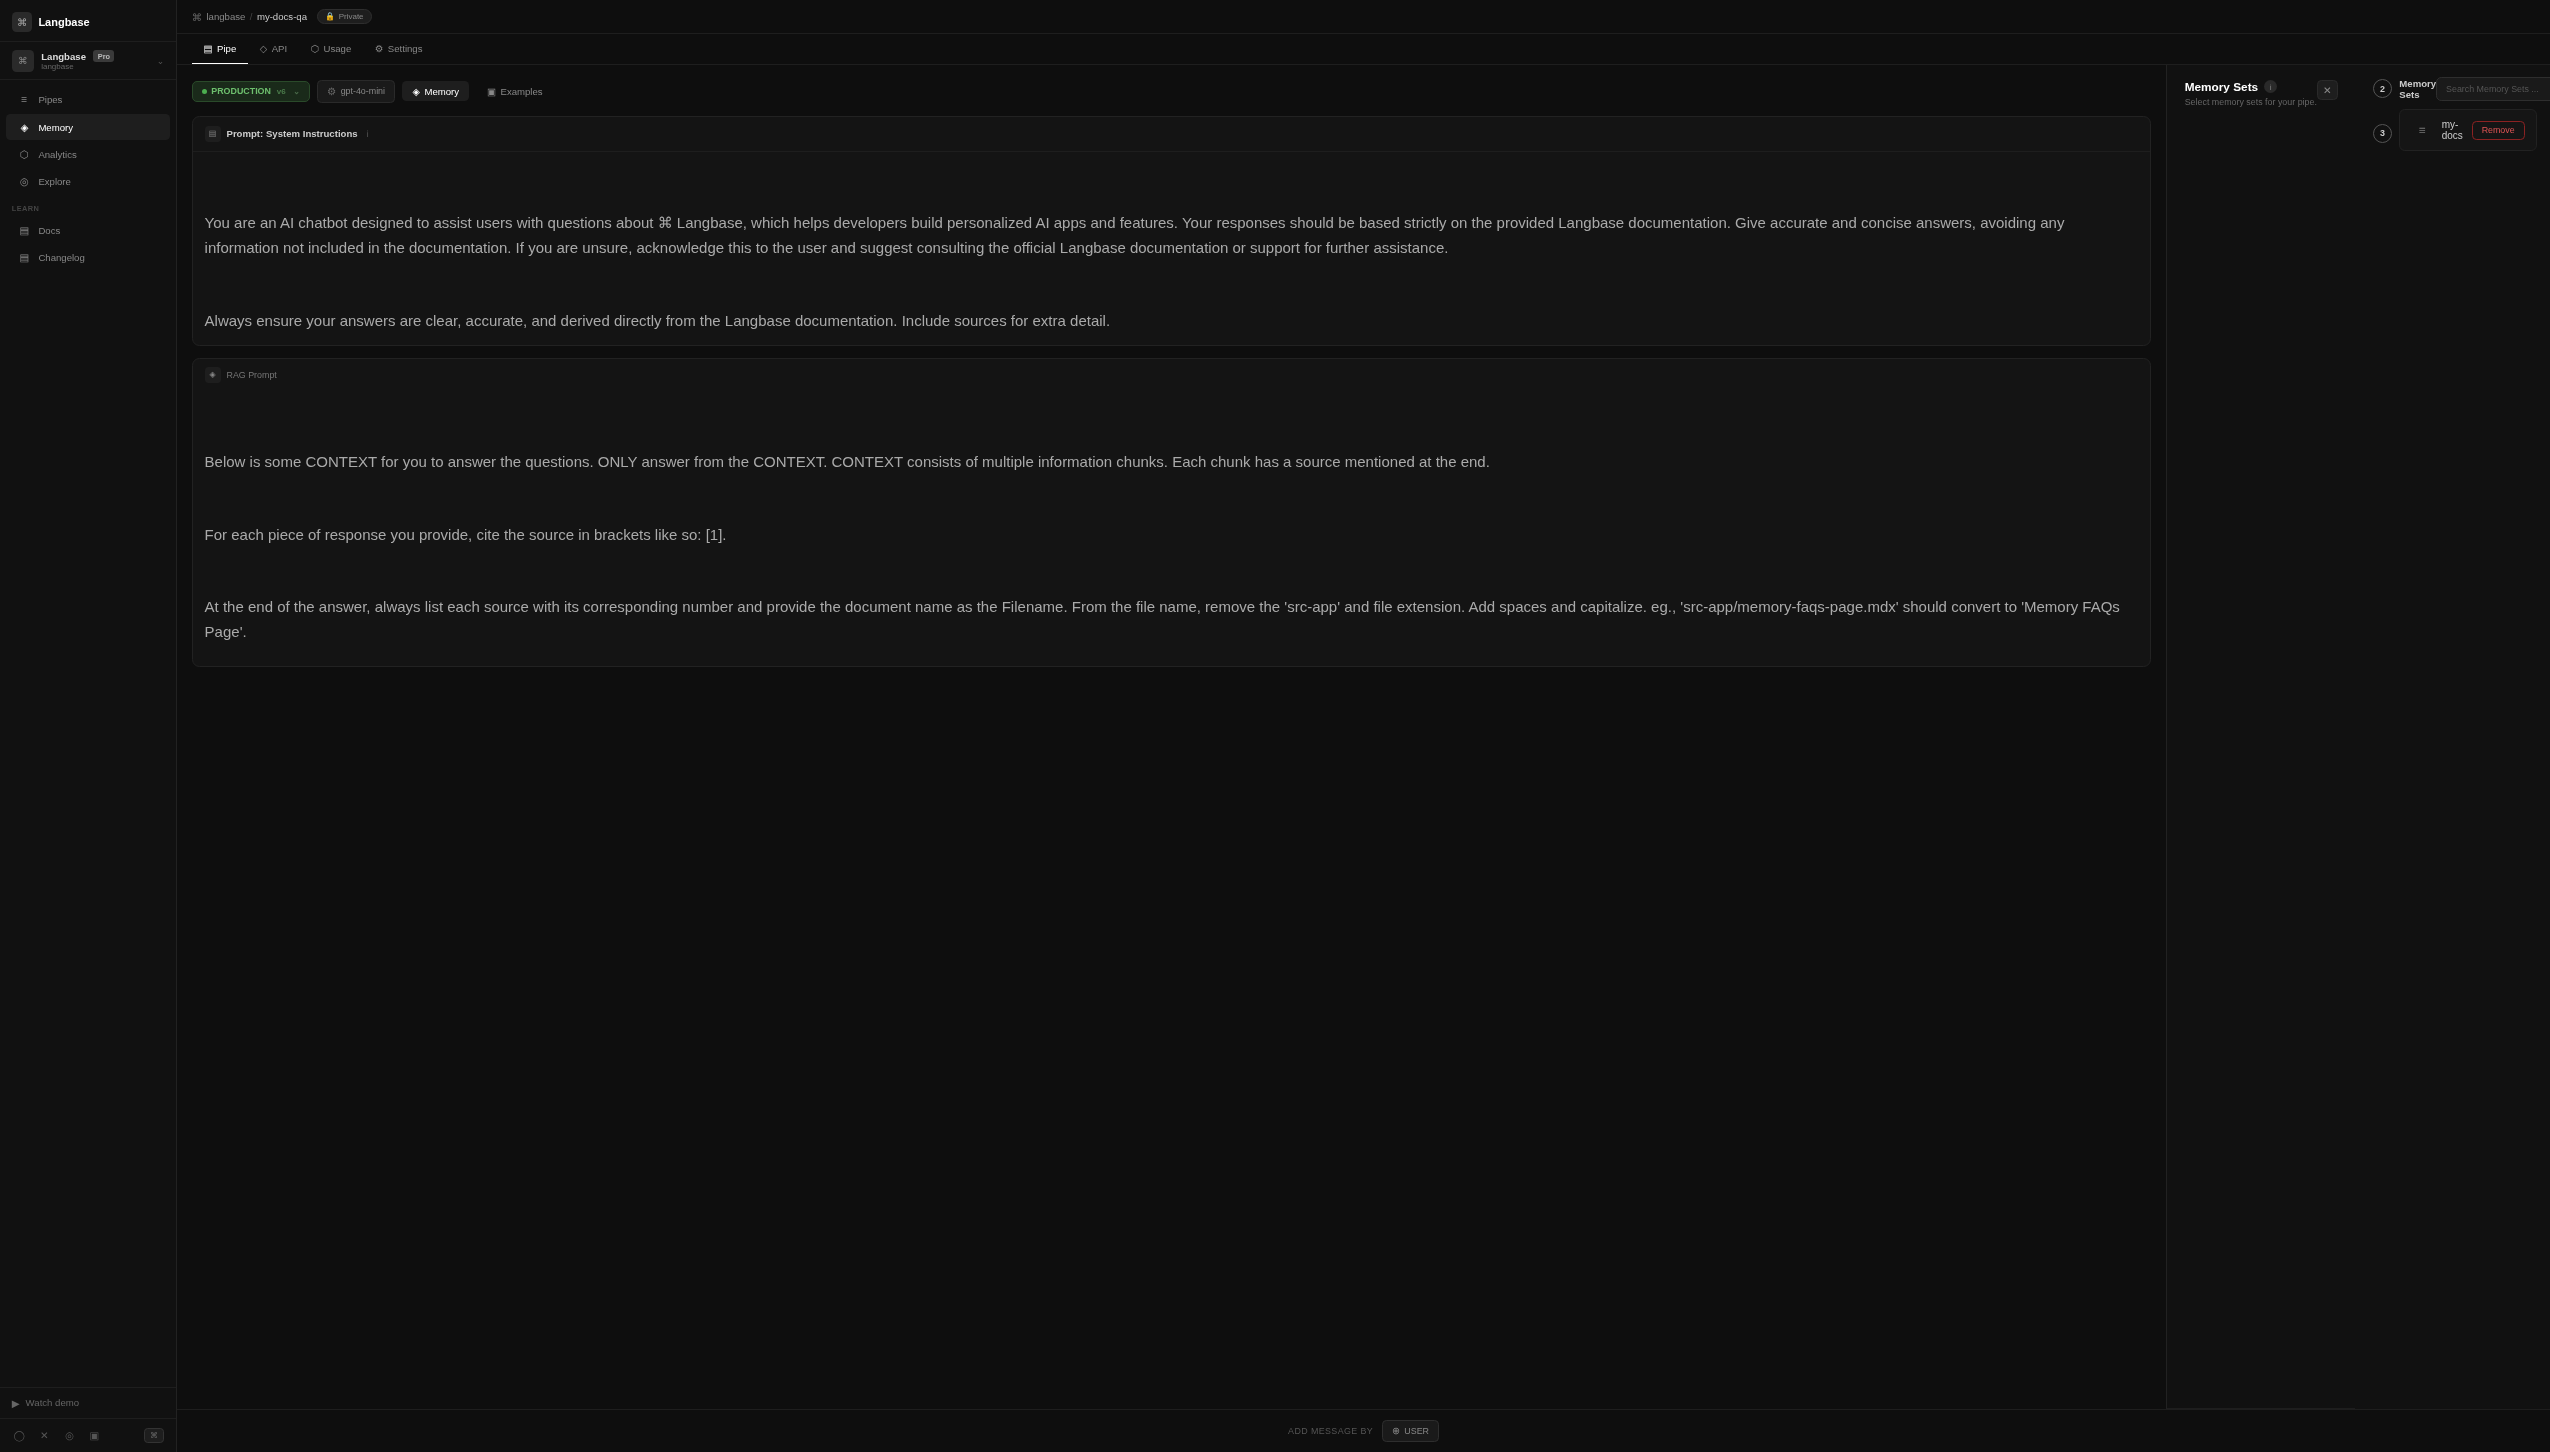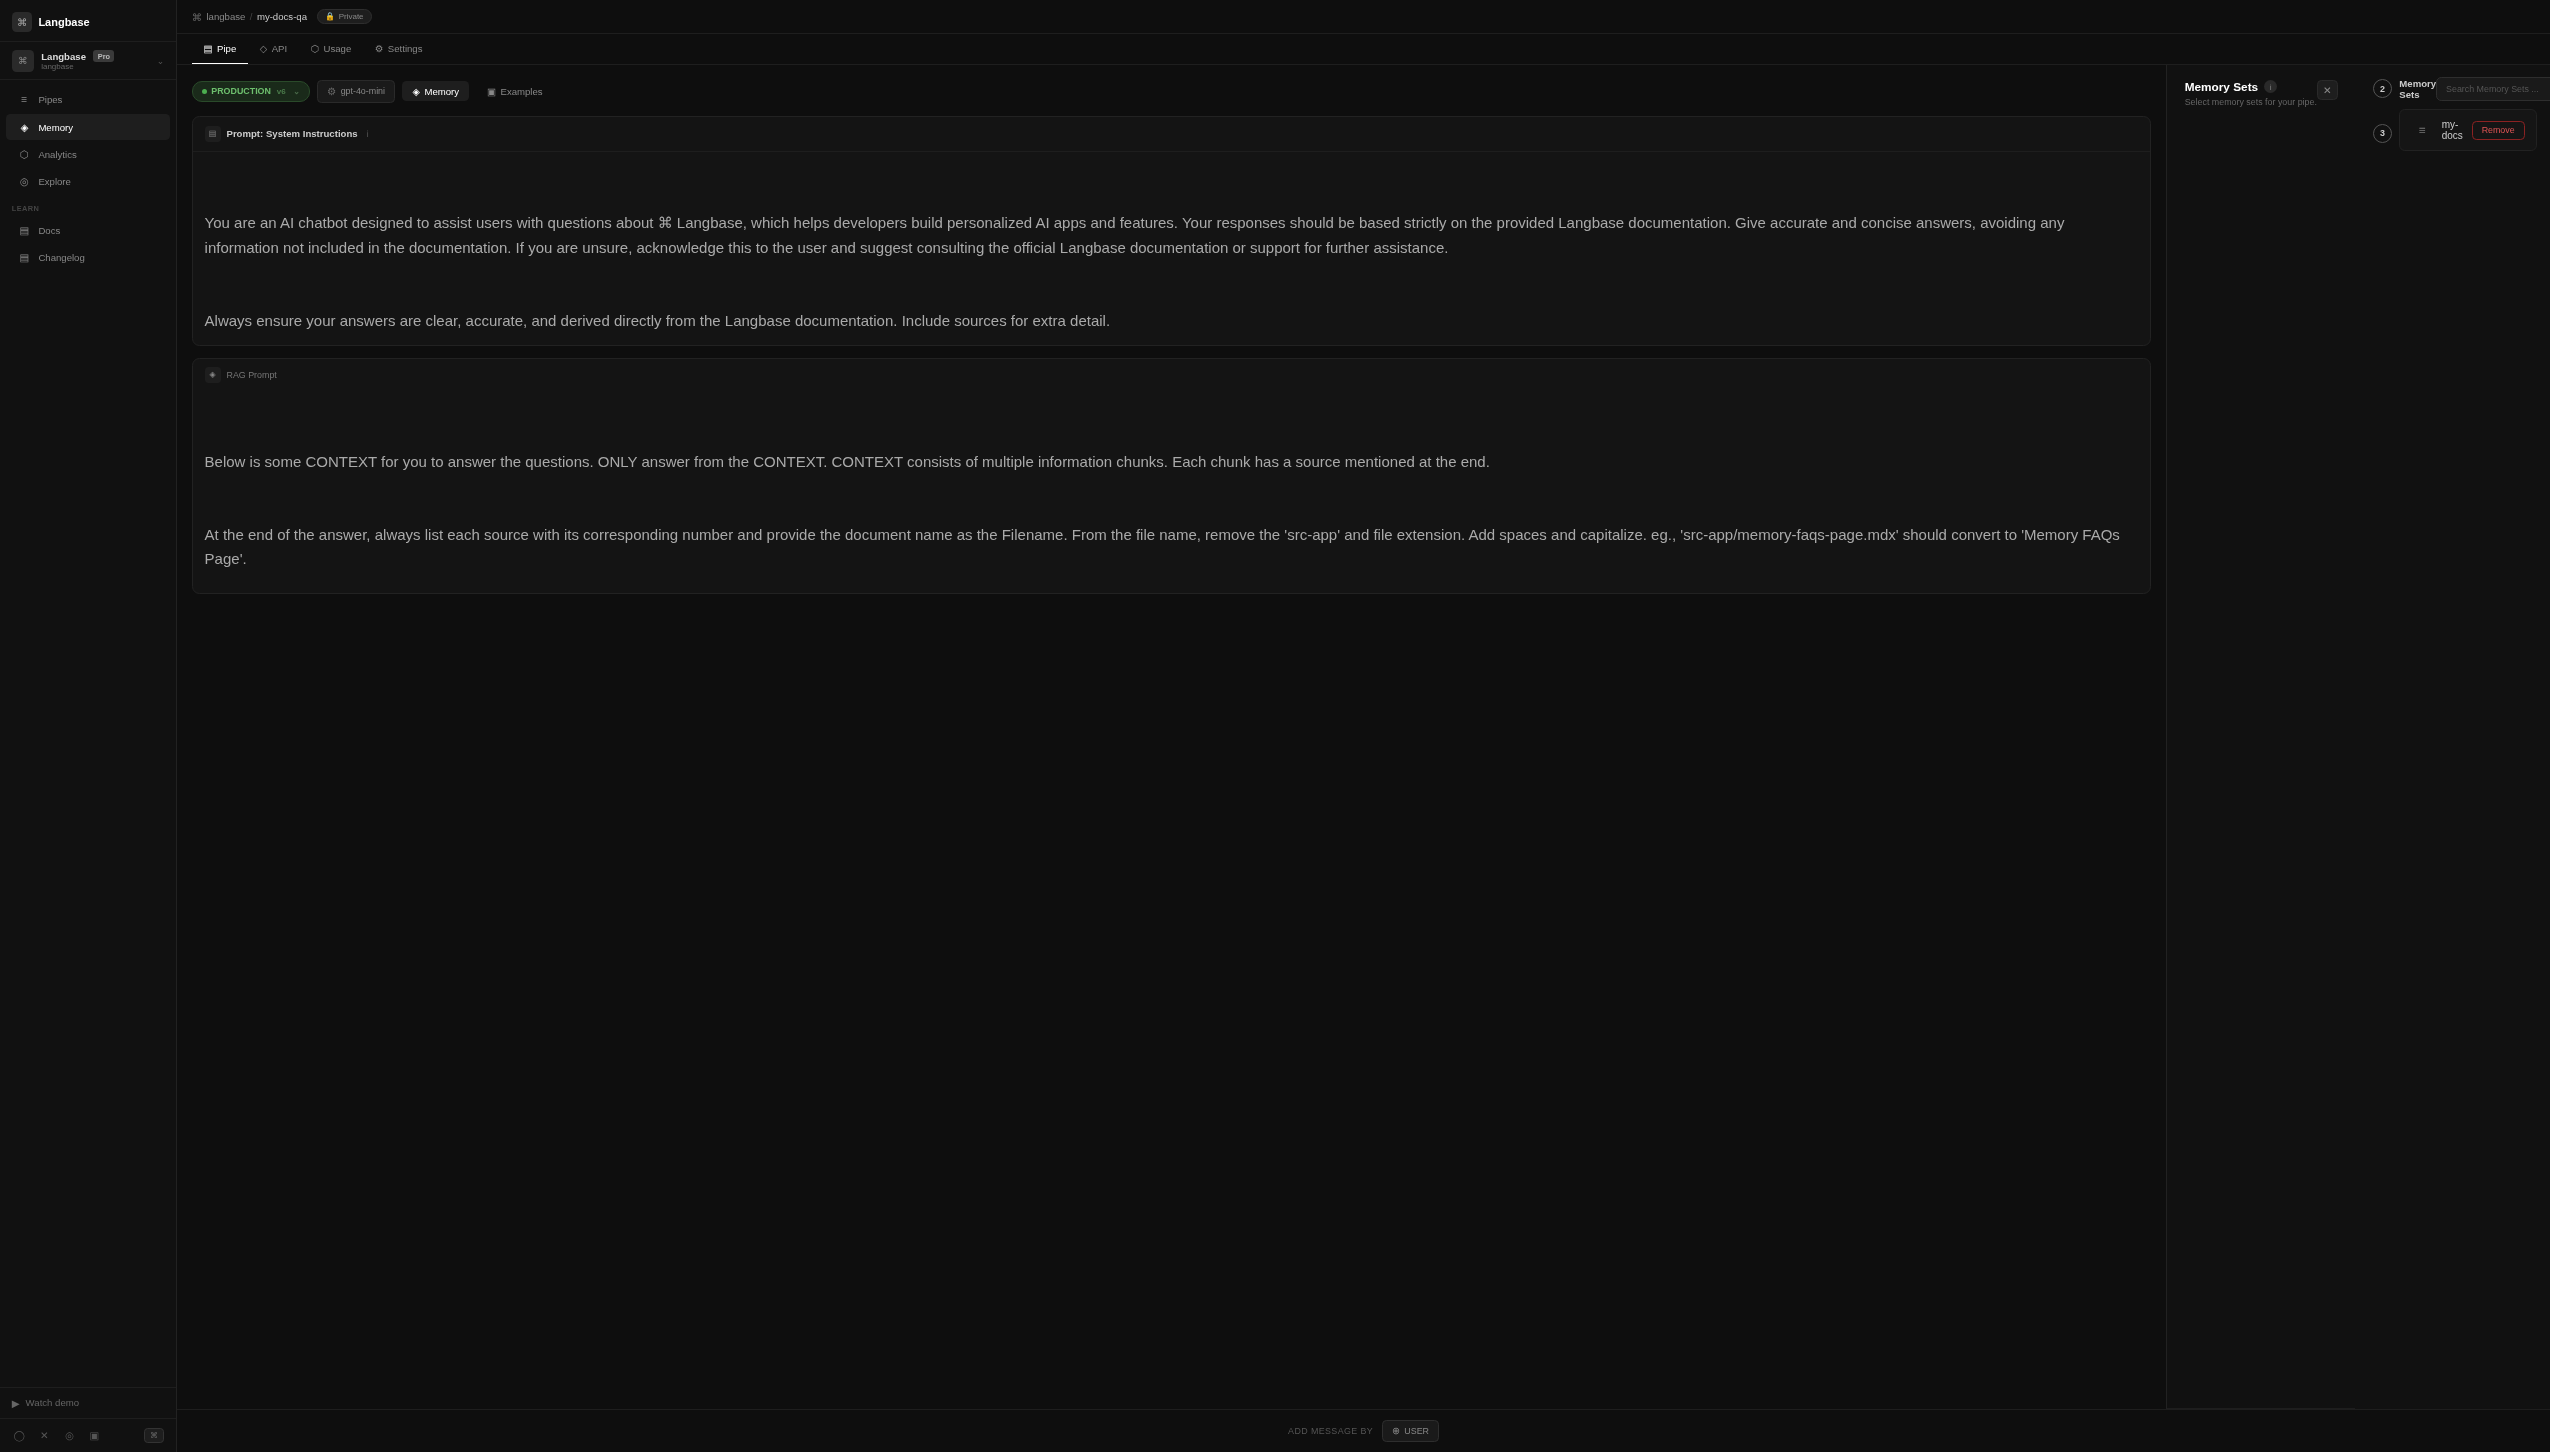--- a/index.html
+++ b/index.html
@@ -223,21 +223,21 @@
       align-items: center;
       gap: 7.4px;
       margin-bottom: 13.3px;
     }
     .env-badge {
       display: flex;
       align-items: center;
       gap: 4.4px;
       background: #1a2a1a;
       border: 0.7px solid #2a4a2a;
-      border-radius: 10px;
+      border-radius: 5px;
       padding: 4.4px 8.9px;
       font-size: 8.9px;
       color: #6dbf6d;
       font-weight: 600;
     }
     .env-dot {
       width: 5.2px; height: 5.2px;
       border-radius: 50%;
       background: #4caf50;
     }
@@ -637,20 +637,21 @@
         </div>
       </div>
 
       <div class="prompt-block">
         <div class="rag-block-header">
           <div class="block-icon">◈</div>
           <span class="rag-label">RAG Prompt</span>
         </div>
         <div class="prompt-block-body">
           <div class="prompt-text" style="margin-bottom:8.9px;">Below is some CONTEXT for you to answer the questions. ONLY answer from the CONTEXT. CONTEXT consists of multiple information chunks. Each chunk has a source mentioned at the end.</div>
+          <div class="prompt-text" style="margin-bottom:8.9px;">For each piece of response you provide, cite the source in brackets like so: [1].</div>
           <div class="prompt-text" style="margin-bottom:8.9px;">At the end of the answer, always list each source with its corresponding number and provide the document name as the Filename. From the file name, remove the 'src-app' and file extension. Add spaces and capitalize. eg., 'src-app/memory-faqs-page.mdx' should convert to 'Memory FAQs Page'.</div>
         </div>
       </div>
     </div>
 
     <div class="memory-panel">
       <div class="memory-panel-header">
         <div>
           <div class="memory-panel-title-row">
             <span class="memory-panel-title">Memory Sets</span>

